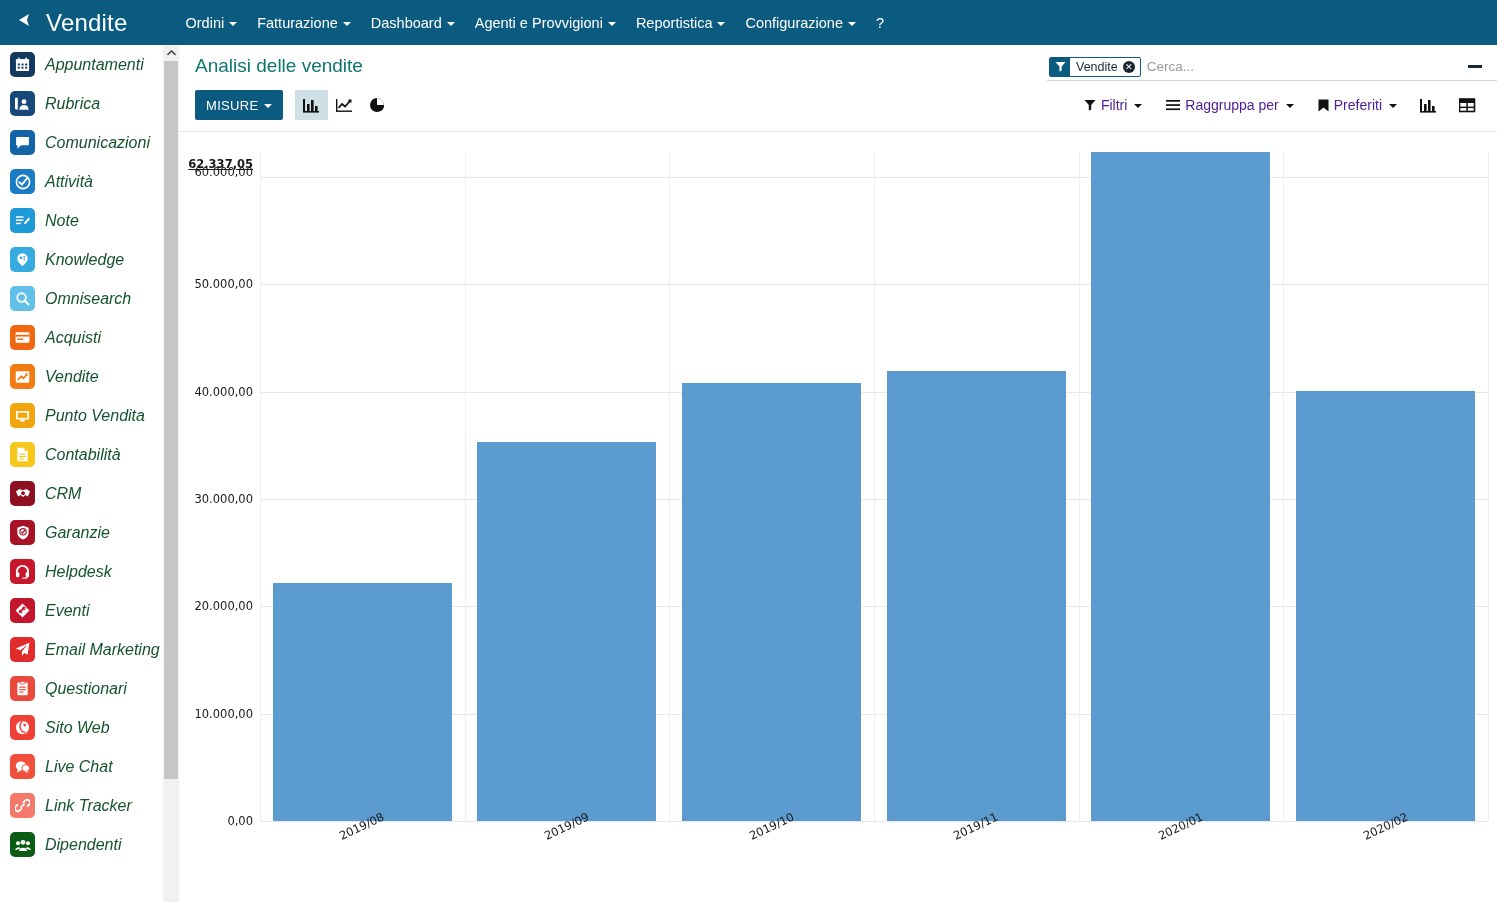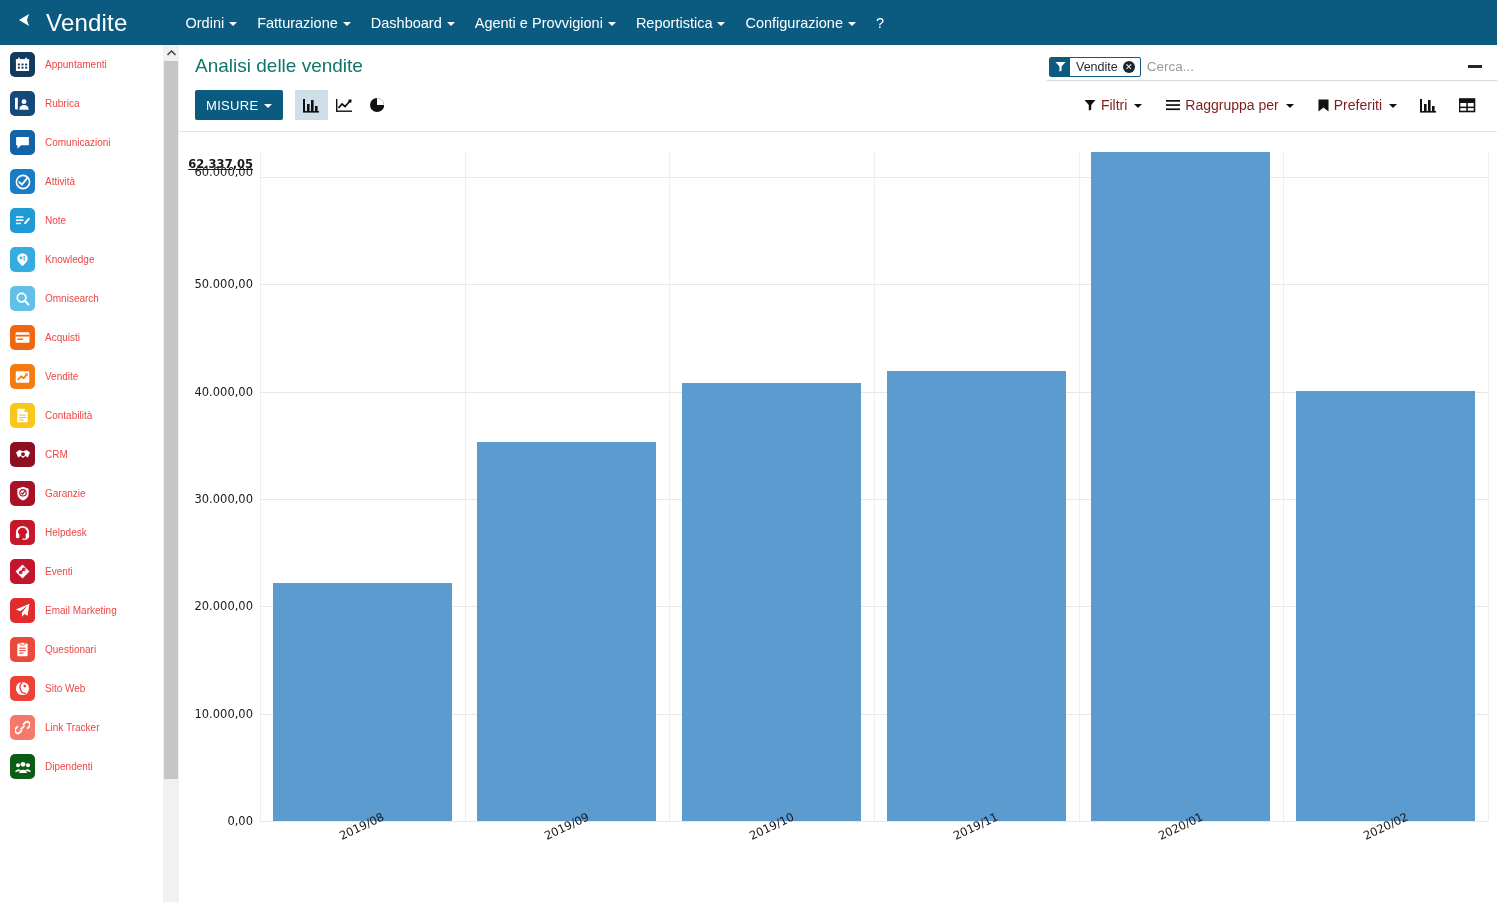--- a/index.html
+++ b/index.html
@@ -66,23 +66,24 @@
   .side-ico {
     width: 25px; height: 25px;
     border-radius: 5px;
     flex: 0 0 25px;
     display: flex; align-items: center; justify-content: center;
     color: #ffffff;
     font-size: 13px; line-height: 1;
   }
   .side-ico svg { display: block; }
   .side-label {
-    font-size: 10px;
-    color: #ef4444;
+    font-size: 16px;
+    color: #14532d;
     white-space: nowrap;
+    font-style: italic;
   }
 
   
   #side-scroll {
     position: absolute; top: 45px; left: 163px;
     width: 16px; height: 857px;
     background: #f1f1f1;
     z-index: 21;
   }
   #side-scroll-arrow {
@@ -189,21 +190,21 @@
   .viewbtn.active { background: #cfdfe8; }
 
   
   #right-tools {
     position: absolute; right: 10px; top: 45px;
     display: flex; align-items: center; gap: 0;
   }
   .rtool {
     display: flex; align-items: center; gap: 5px;
     height: 30px; padding: 0 12px;
-    font-size: 14px; color: #7f1d1d;
+    font-size: 14px; color: #4c1d95;
     cursor: pointer; white-space: nowrap;
   }
   .rtool .caret { border-top-color: #111; margin-left: 2px; }
 
   
   #chart-area {
     position: absolute; left: 0; top: 88px;
     width: 1318px; height: 769px;
   }
   #plot {
@@ -388,20 +389,30 @@
       <div class="side-ico" style="background: rgb(244, 123, 18); color: rgb(244, 123, 18);">
         <svg width="15" height="14" viewBox="0 0 16 14">
           <rect x="0.8" y="0.8" width="14.4" height="12.4" rx="1.4" fill="#fff"></rect>
           <path d="M3 10 L6.6 6.2 L9 8.4 L13 3.8" stroke="currentColor" stroke-width="1.9" fill="none" stroke-linejoin="round"></path>
           <path d="M13.4 3.2 L13.4 6.2 L10.4 3.2 Z" fill="currentColor"></path>
         </svg>
       </div>
       <div class="side-label">Vendite</div>
     </div>
     <div class="side-item">
+      <div class="side-ico" style="background: rgb(242, 165, 12); color: rgb(242, 165, 12);">
+        <svg width="15" height="14" viewBox="0 0 16 14">
+          <rect x="1" y="1.6" width="14" height="9.2" rx="1.3" fill="#fff"></rect>
+          <rect x="2.9" y="3.4" width="10.2" height="5.6" fill="currentColor"></rect>
+          <rect x="5.5" y="11" width="5" height="1.8" fill="#fff"></rect>
+        </svg>
+      </div>
+      <div class="side-label">Punto Vendita</div>
+    </div>
+    <div class="side-item">
       <div class="side-ico" style="background: rgb(247, 200, 27); color: rgb(247, 200, 27);">
         <svg width="13" height="15" viewBox="0 0 13 16">
           <path d="M1 0.8 H8.6 L12 4.2 V15.2 H1 Z" fill="#fff"></path>
           <path d="M8.6 0.8 V4.2 H12 Z" fill="currentColor"></path>
           <g fill="currentColor">
             <rect x="3" y="7" width="7" height="1.2"></rect>
             <rect x="3" y="9.6" width="7" height="1.2"></rect>
             <rect x="3" y="12.2" width="4.6" height="1.2"></rect>
           </g>
         </svg>
@@ -473,20 +484,31 @@
     </div>
     <div class="side-item">
       <div class="side-ico" style="background: rgb(239, 64, 54); color: rgb(239, 64, 54);">
         <svg width="15" height="15" viewBox="0 0 16 16">
           <circle cx="8" cy="8" r="7" fill="#fff"></circle>
           <path d="M8 1.4 C5.2 3.4 5 7 6 9.6 C6.8 11.8 9 13.4 11.6 13.2" fill="none" stroke="currentColor" stroke-width="1.5"></path>
           <circle cx="10.4" cy="5.4" r="1.5" fill="currentColor"></circle>
         </svg>
       </div>
       <div class="side-label">Sito Web</div>
+    </div>
+    <div class="side-item">
+      <div class="side-ico" style="background: rgb(240, 80, 60); color: rgb(240, 80, 60);">
+        <svg width="15" height="14" viewBox="0 0 16 14">
+          <ellipse cx="6.4" cy="5.8" rx="5.6" ry="4.6" fill="#fff"></ellipse>
+          <path d="M3 9.2 L2.2 13 L6.4 10.4 Z" fill="#fff"></path>
+          <ellipse cx="11.4" cy="8.2" rx="4.2" ry="3.6" fill="#fff" stroke="currentColor" stroke-width="1"></ellipse>
+          <path d="M13 11 L14 13.6 L10.6 11.6 Z" fill="#fff"></path>
+        </svg>
+      </div>
+      <div class="side-label">Live Chat</div>
     </div>
     <div class="side-item">
       <div class="side-ico" style="background: rgb(244, 121, 106); color: rgb(244, 121, 106);">
         <svg width="15" height="15" viewBox="0 0 16 16">
           <path d="M6 10.2 L10.2 6" stroke="#fff" stroke-width="2"></path>
           <path d="M9.2 4.4 L10.8 2.8 a3 3 0 0 1 4.3 4.3 L13.5 8.7" stroke="#fff" stroke-width="2" fill="none" stroke-linecap="round"></path>
           <path d="M6.8 11.6 L5.2 13.2 a3 3 0 0 1 -4.3 -4.3 L2.5 7.3" stroke="#fff" stroke-width="2" fill="none" stroke-linecap="round"></path>
         </svg>
       </div>
       <div class="side-label">Link Tracker</div>

